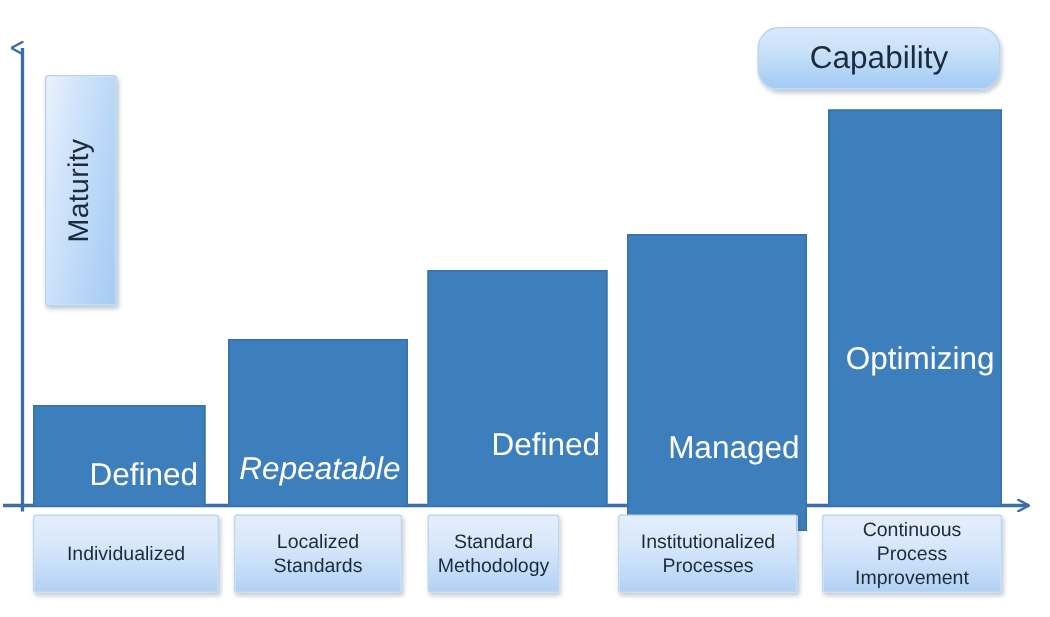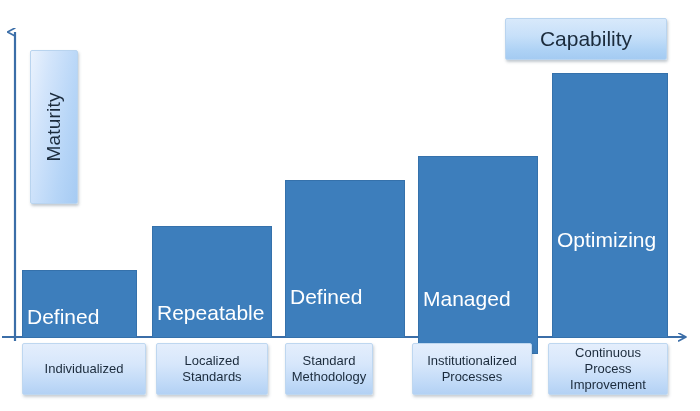--- a/index.html
+++ b/index.html
@@ -51,55 +51,55 @@
 
   
   .top-label {
     position: absolute;
     left: 505px;
     top: 18px;
     width: 160px;
     height: 40px;
     background: linear-gradient(180deg, #d8e9fb 0%, #c7e0f9 42%, #aed2f5 78%, #a4cbf2 100%);
     border: 1px solid #b9d4ef;
-    border-radius: 2px;
+    border-radius: 14px;
     box-shadow: 1px 2px 3px rgba(70,90,110,0.33);
     display: flex;
     align-items: center;
     justify-content: center;
     font-size: 21px;
     color: #1b2b3c;
   }
 
   
   .bar {
     position: absolute;
     background: #3d7ebc;
     border: 1px solid #3571ab;
     box-sizing: border-box;
     display: flex;
     align-items: center;
-    justify-content: flex-start;
+    justify-content: flex-end;
   }
   .bar .bar-label {
     color: #ffffff;
     font-size: 21px;
     text-align: center;
     line-height: 1.1;
     padding: 0 4px;
   }
   .bar.b1 { left: 22px;  top: 270px; width: 115px; height: 68px; }
   .bar.b2 { left: 152px; top: 226px; width: 120px; height: 112px; }
   .bar.b3 { left: 285px; top: 180px; width: 120px; height: 158px; }
   .bar.b4 { left: 418px; top: 156px; width: 120px; height: 198px; }
   .bar.b5 { left: 552px; top: 73px;  width: 116px; height: 265px; }
 
   
   .bar.b1 .bar-label { margin-top: 26px; }
-  .bar.b2 .bar-label { margin-top: 62px; }
+  .bar.b2 .bar-label { margin-top: 62px; font-style: italic; }
   .bar.b3 .bar-label { margin-top: 76px; }
   .bar.b4 .bar-label { margin-top: 88px; }
   .bar.b5 .bar-label { margin-top: 68px; }
 
   
   .caption {
     position: absolute;
     top: 343px;
     height: 52px;
     background: linear-gradient(180deg, #e4eefc 0%, #d7e7fb 40%, #bfd9f7 80%, #b3d1f4 100%);

